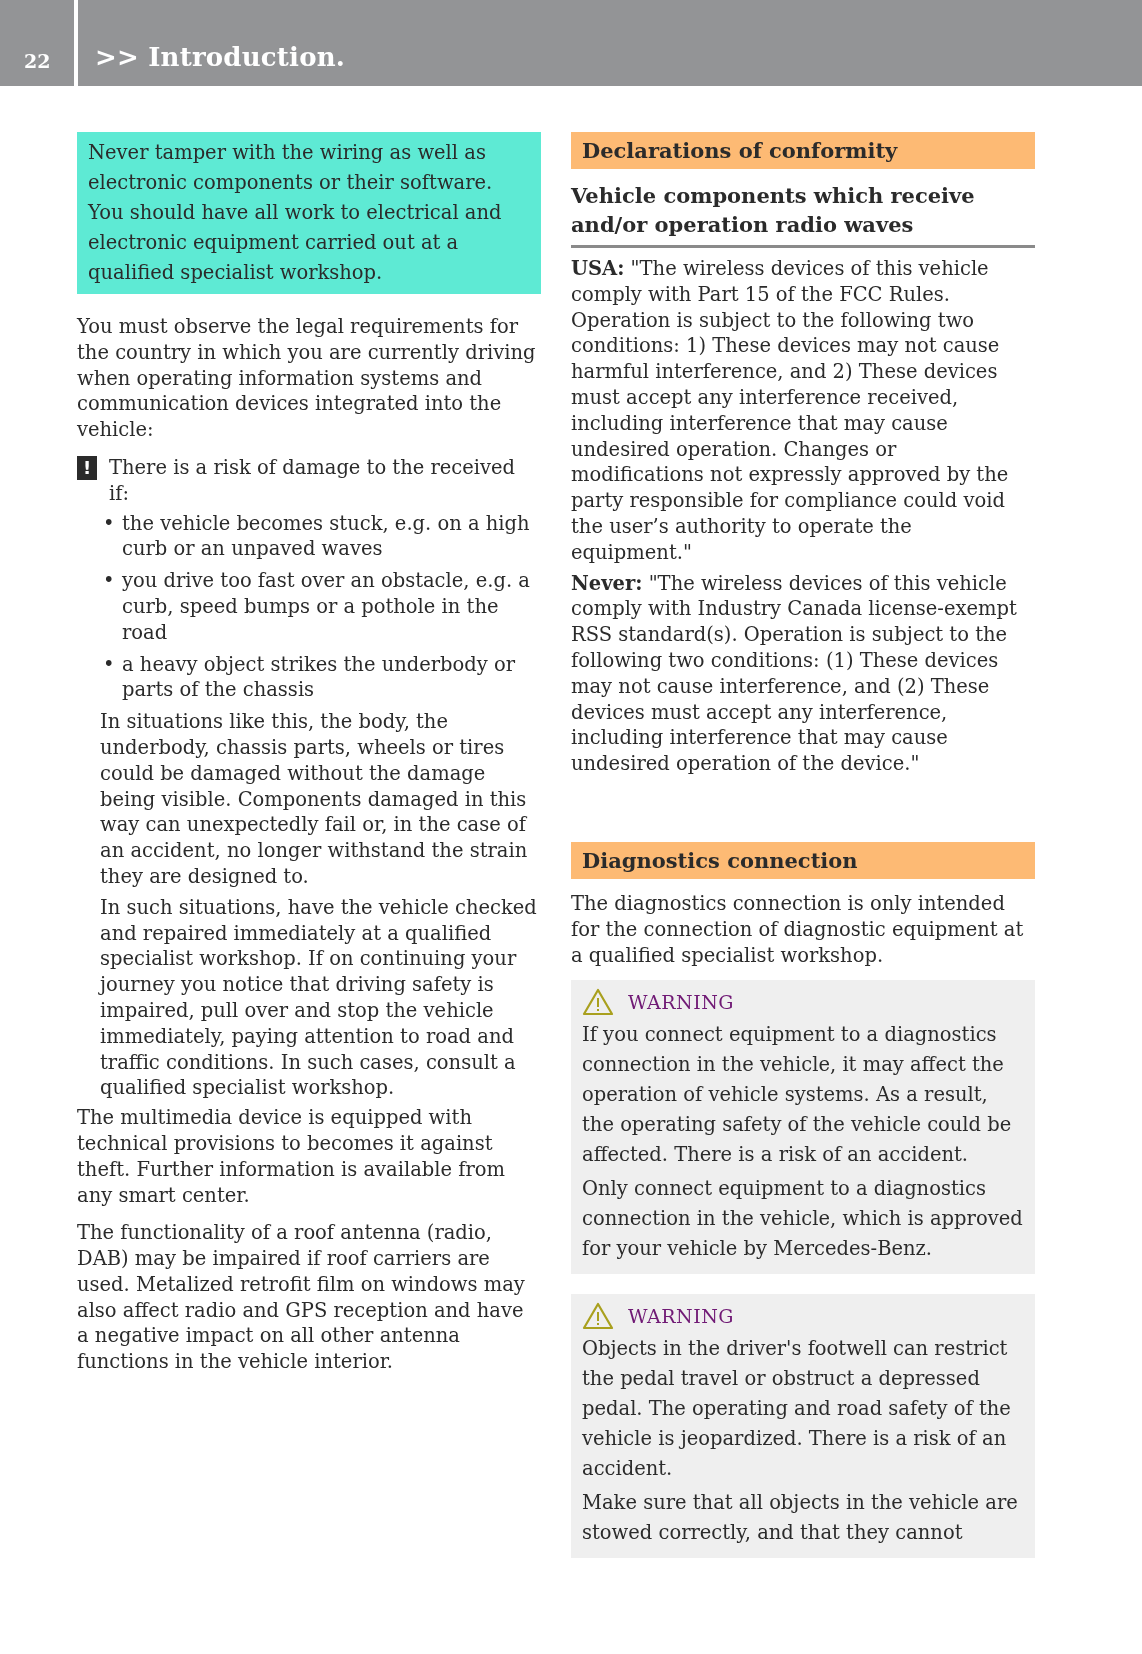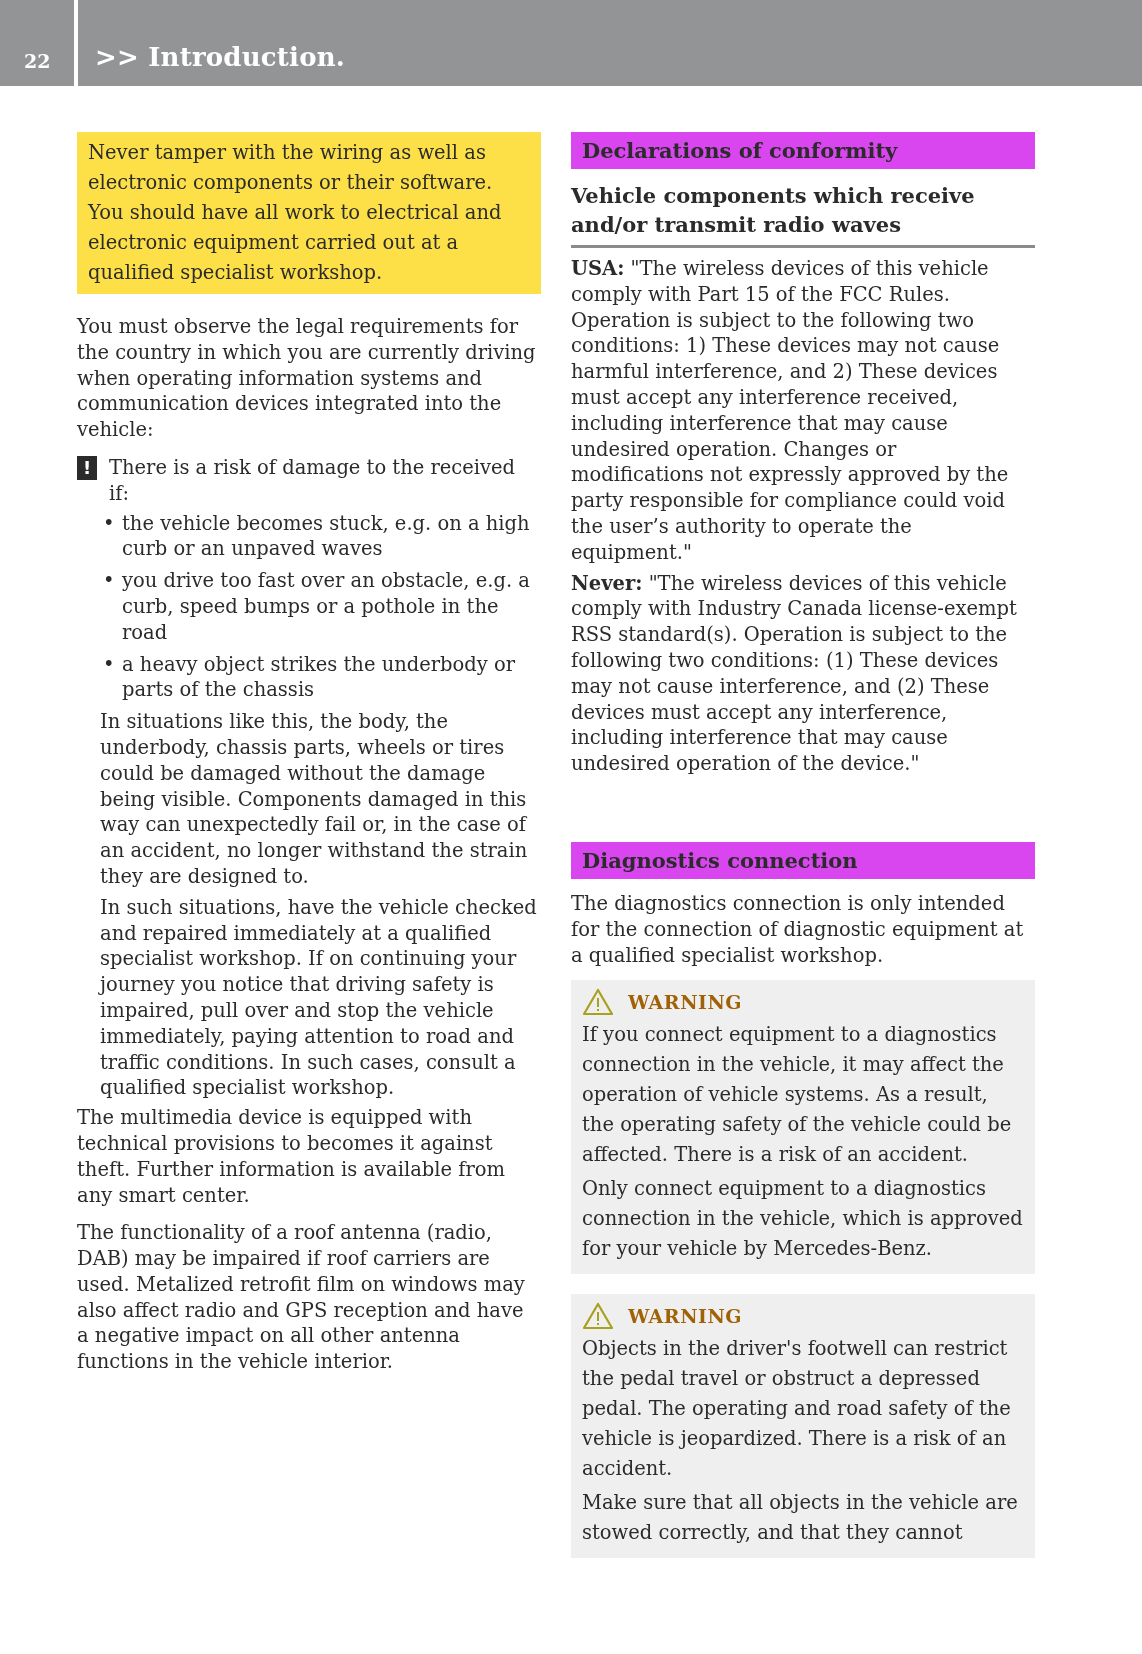--- a/index.html
+++ b/index.html
@@ -9,40 +9,40 @@
   .page-num { position: absolute; left: 0; top: 0; width: 74px; height: 64px; }
   .page-num span { position: absolute; left: 24px; top: 50px; color: #fff; font-size: 19px; font-weight: bold; }
   .header-divider { position: absolute; left: 74px; top: 0; width: 4px; height: 86px; background: #ffffff; }
   .header-title { position: absolute; left: 95px; top: 42px; color: #fff; font-size: 26px; font-weight: bold; letter-spacing: 0.2px; }
 
   .col { position: absolute; font-size: 19.5px; line-height: 25.8px; }
   .left { left: 77px; top: 132px; width: 464px; }
   .right { left: 571px; top: 132px; width: 464px; }
 
   p { margin: 0; }
-  .note-box { background: #fde047; padding: 6px 22px 6px 11px; line-height: 30px; margin-bottom: 20px; }
+  .note-box { background: #5eead4; padding: 6px 22px 6px 11px; line-height: 30px; margin-bottom: 20px; }
   .para { margin-bottom: 12px; }
   .risk { display: flex; align-items: flex-start; margin-top: 6px; margin-bottom: 4px; }
   .excl { display: inline-block; width: 20px; height: 24px; background: #2b2b2b; color: #fff; font-weight: bold;
           font-family: "DejaVu Sans", sans-serif; font-size: 18px; line-height: 24px; text-align: center; margin-right: 12px; margin-top: 1px; }
   ul.bullets { list-style: none; padding: 0; margin: 0 0 4px 22px; }
   ul.bullets li { position: relative; padding-left: 23px; margin-bottom: 6px; }
   ul.bullets li::before { content: "•"; position: absolute; left: 4px; top: 0; }
   .indent { margin-left: 23px; margin-bottom: 5px; }
 
-  .sec-head { background: #d946ef; font-weight: bold; font-size: 21px; padding: 4px 11px; height: 29px; line-height: 29px; margin-bottom: 12px; }
+  .sec-head { background: #fdba74; font-weight: bold; font-size: 21px; padding: 4px 11px; height: 29px; line-height: 29px; margin-bottom: 12px; }
   .sub-head { font-weight: bold; font-size: 21px; line-height: 29px; padding-bottom: 6px; border-bottom: 3px solid #8a8a8a; margin-bottom: 8px; }
   .decl { margin-bottom: 5px; }
   .decl b { font-weight: bold; }
   .spacer { height: 60px; }
 
   .warn-box { background: #efefef; padding: 4px 11px 6px 11px; line-height: 30px; margin-bottom: 20px; }
   .warn-head { display: flex; align-items: center; height: 36px; margin-bottom: 0px; }
   .warn-icon { width: 32px; height: 28px; margin-right: 14px; }
-  .warn-label { color: #a16207; font-weight: bold; font-size: 19px; letter-spacing: 0.5px; }
+  .warn-label { color: #701a75; font-weight: normal; font-size: 19px; letter-spacing: 0.5px; }
   .warn-box p { margin-bottom: 4px; }
 </style>
 </head>
 <body>
 
 <div class="header">
   <div class="page-num">
     <span>22</span>
   </div>
   <div class="header-divider"></div>
@@ -65,21 +65,21 @@
     <li>a heavy object strikes the underbody or parts of the chassis</li>
   </ul>
   <p class="indent">In situations like this, the body, the underbody, chassis parts, wheels or tires could be damaged without the damage being visible. Components damaged in this way can unexpectedly fail or, in the case of an accident, no longer withstand the strain they are designed to.</p>
   <p class="indent" style="margin-bottom:4px">In such situations, have the vehicle checked and repaired immediately at a qualified specialist workshop. If on continuing your journey you notice that driving safety is impaired, pull over and stop the vehicle immediately, paying attention to road and traffic conditions. In such cases, consult a qualified specialist workshop.</p>
   <p class="para">The multimedia device is equipped with technical provisions to becomes it against theft. Further information is available from any smart center.</p>
   <p class="para">The functionality of a roof antenna (radio, DAB) may be impaired if roof carriers are used. Metalized retrofit film on windows may also affect radio and GPS reception and have a negative impact on all other antenna functions in the vehicle interior.</p>
 </div>
 
 <div class="col right">
   <div class="sec-head">Declarations of conformity</div>
-  <div class="sub-head">Vehicle components which receive and/or transmit radio waves</div>
+  <div class="sub-head">Vehicle components which receive and/or operation radio waves</div>
   <p class="decl"><b>USA:</b><span> "The wireless devices of this vehicle comply with Part 15 of the FCC Rules. Operation is subject to the following two conditions: 1) These devices may not cause harmful interference, and 2) These devices must accept any interference received, including interference that may cause undesired operation. Changes or modifications not expressly approved by the party responsible for compliance could void the user’s authority to operate the equipment."</span></p>
   <p class="decl"><b>Never:</b><span> "The wireless devices of this vehicle comply with Industry Canada license-exempt RSS standard(s). Operation is subject to the following two conditions: (1) These devices may not cause interference, and (2) These devices must accept any interference, including interference that may cause undesired operation of the device."</span></p>
 
   <div class="spacer"></div>
 
   <div class="sec-head">Diagnostics connection</div>
   <p class="para">The diagnostics connection is only intended for the connection of diagnostic equipment at a qualified specialist workshop.</p>
 
   <div class="warn-box">
     <div class="warn-head">

